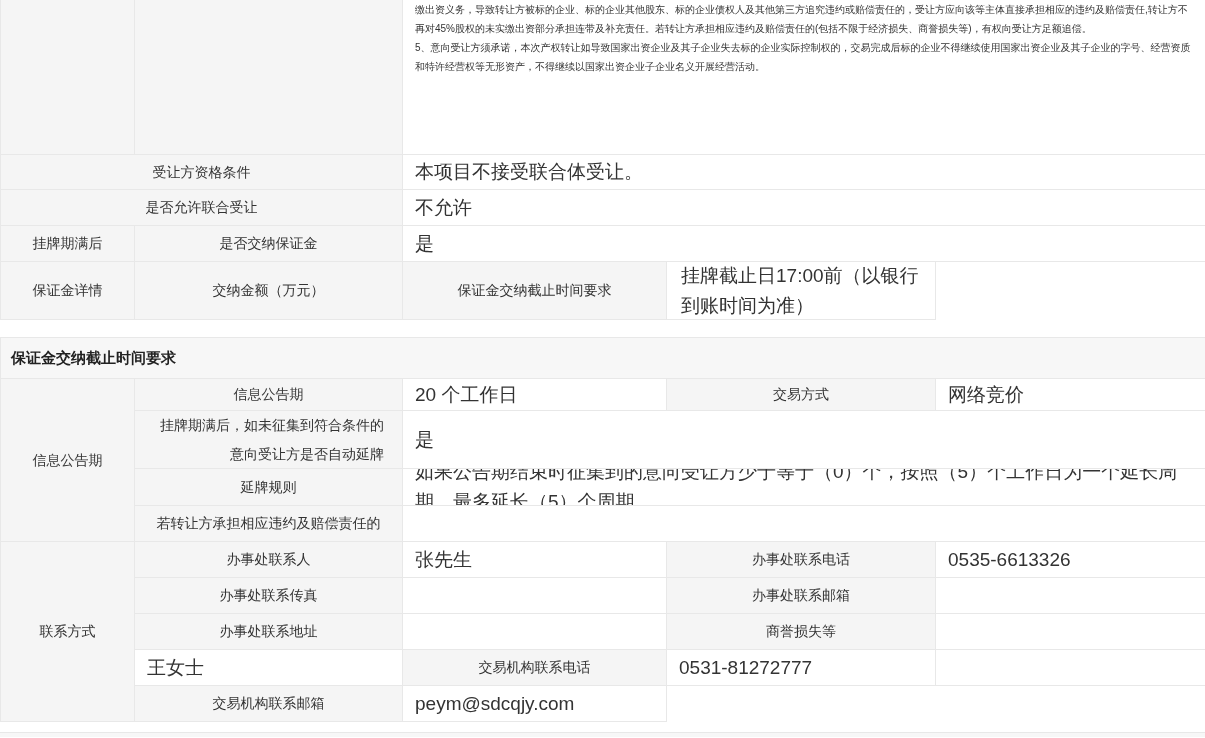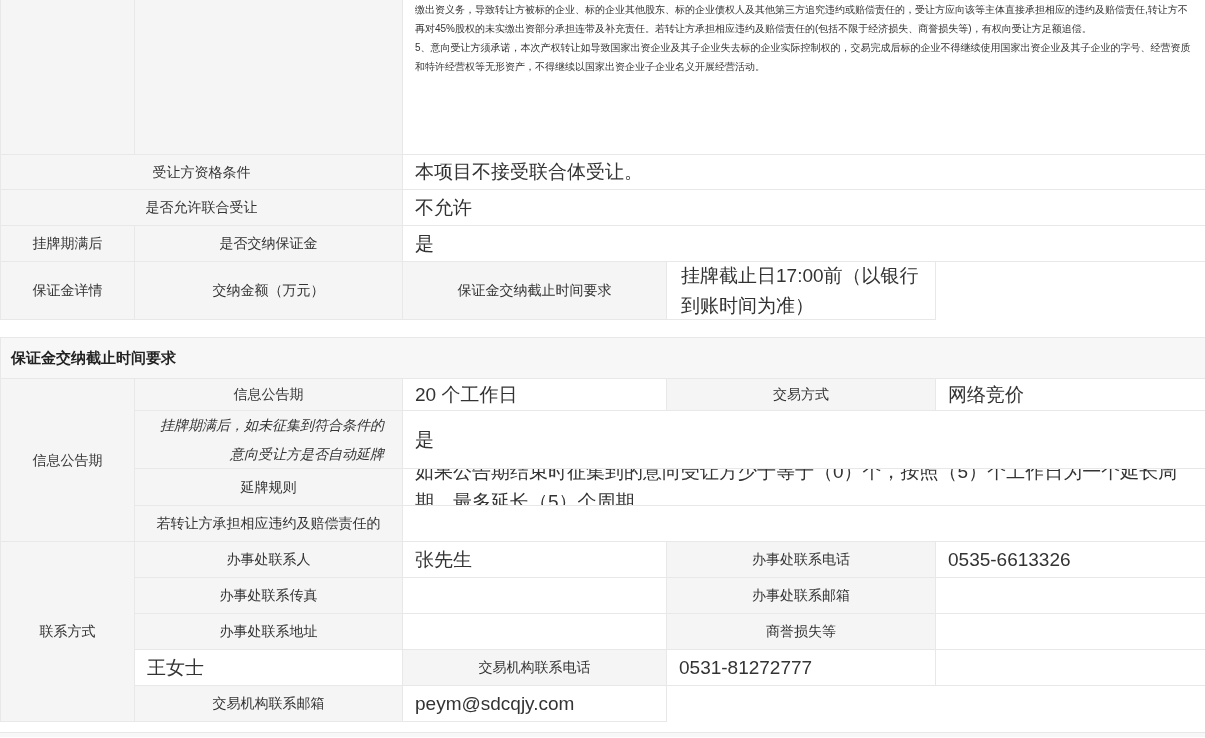--- a/index.html
+++ b/index.html
@@ -108,21 +108,21 @@
 
   <div class="section-header">保证金交纳截止时间要求</div>
 
   <div class="cell lbl" style="grid-row:2 / span 4;grid-column:1;">信息公告期</div>
 
   <div class="cell lbl">信息公告期</div>
   <div class="cell val">20 个工作日</div>
   <div class="cell lbl">交易方式</div>
   <div class="cell val">网络竞价</div>
 
-  <div class="cell lbl" style="padding:0 18px;font-style:italic;">挂牌期满后，如未征集到符合条件的意向受让方是否自动延牌</div>
+  <div class="cell lbl" style="padding:0 18px;">挂牌期满后，如未征集到符合条件的意向受让方是否自动延牌</div>
   <div class="cell val span3">是</div>
 
   <div class="cell lbl">延牌规则</div>
   <div class="cell val span3">如果公告期结束时征集到的意向受让方少于等于（0）个，按照（5）个工作日为一个延长周期，最多延长（5）个周期</div>
 
   <div class="cell lbl">若转让方承担相应违约及赔偿责任的</div>
   <div class="cell val span3"></div>
 
   <div class="cell lbl" style="grid-row:6 / span 5;grid-column:1;">联系方式</div>
 

